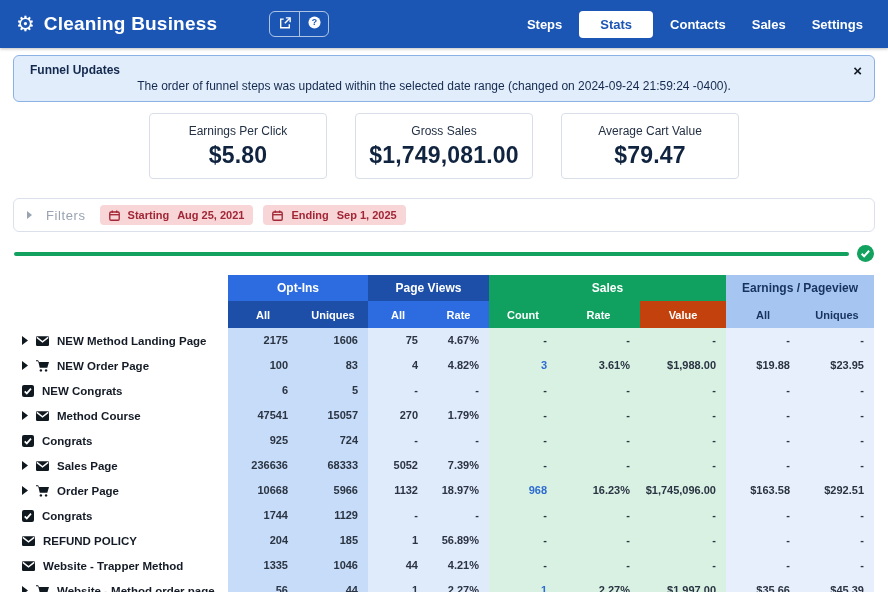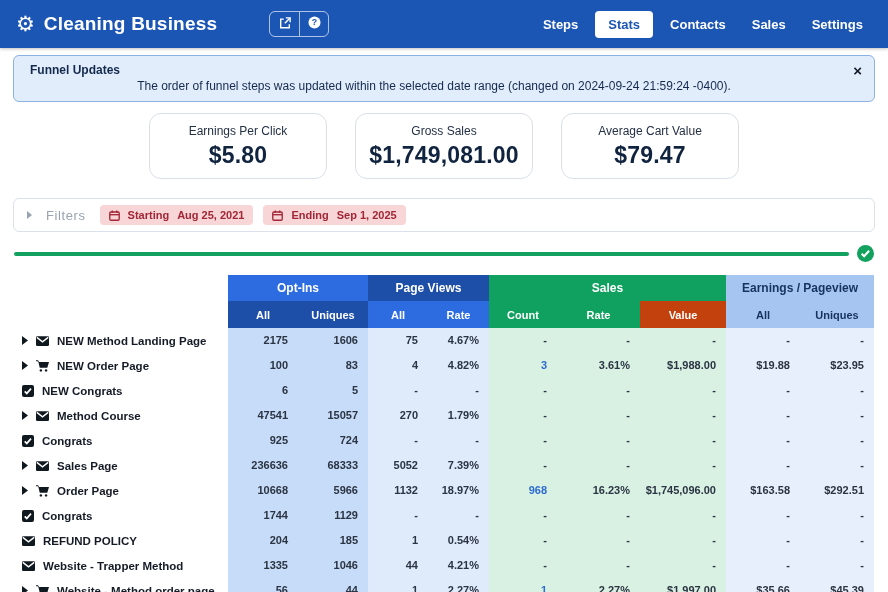--- a/index.html
+++ b/index.html
@@ -14,34 +14,34 @@
   .gear { font-family:"DejaVu Sans", sans-serif; font-size:21px; line-height:1; color:#fff; }
   .brand-title { font-size:19px; font-weight:bold; letter-spacing:.2px; white-space:nowrap; }
   .hdr-btn-group { display:flex; margin-left:52px; border:1px solid rgba(255,255,255,.65);
     border-radius:6px; overflow:hidden; }
   .hdr-btn { width:29px; height:24px; display:flex; align-items:center; justify-content:center;
     background:transparent; border:none; cursor:pointer; }
   .hdr-btn + .hdr-btn { border-left:1px solid rgba(255,255,255,.65); }
   .nav-items { margin-left:auto; display:flex; align-items:center; gap:8px; }
   .nav-item { color:#fff; font-size:13px; font-weight:bold; padding:6px 9px; border-radius:4px;
     cursor:pointer; white-space:nowrap; }
-  .nav-item.active { background:#fff; color:#1c56b4; padding:6px 13px; }
+  .nav-item.active { background:#fff; color:#1c56b4; padding:6px 21px; }
 
   
   .alert { position:relative; margin:7px 13px 0; background:#e2edfb; border:1px solid #8cb2e4;
     border-radius:6px; padding:7px 36px 8px 16px; color:#13294d; }
   .alert-title { font-size:12px; font-weight:bold; margin-bottom:2px; }
   .alert-body { font-size:12px;text-align:center; }
   .alert-close { position:absolute; top:7px; right:12px; background:none; border:none;
     font-size:15px; font-weight:bold; color:#141b26; cursor:pointer; line-height:1; }
 
   
   .kpi-row { margin-top:11px; display:flex; justify-content:center; gap:28px; }
   .kpi-card { width:178px; height:66px; background:#fff; border:1px solid #d9dfe9;
-    border-radius:12px; display:flex; flex-direction:column; align-items:center;
+    border-radius:4px; display:flex; flex-direction:column; align-items:center;
     justify-content:center; gap:4px; }
   .kpi-label { font-size:12px; color:#243145; }
   .kpi-value { font-size:23px; font-weight:bold; color:#10233f; letter-spacing:.2px; }
 
   
   .filters { margin:19px 13px 0; height:34px; border:1px solid #dbe0ea; border-radius:6px;
     display:flex; align-items:center; padding:0 13px; gap:14px; cursor:pointer; }
   .filters-caret { width:0; height:0; border-left:5px solid #9aa3b1; border-top:4px solid transparent;
     border-bottom:4px solid transparent; }
   .filters-label { font-size:13px; color:#9aa3b1; letter-spacing:.6px; }
@@ -361,21 +361,21 @@
           <svg width="13" height="10" viewBox="0 0 16 12">
             <rect width="16" height="12" rx="1.5" fill="#101820"></rect>
             <path d="M1 1.5l7 5.5 7-5.5" stroke="#fff" stroke-width="1.7" fill="none"></path>
           </svg>
         </span>
         <span>REFUND POLICY</span>
       </div>
       <div class="cell" style="background: rgb(199, 220, 248);">204</div>
       <div class="cell" style="background: rgb(199, 220, 248);">185</div>
       <div class="cell" style="background: rgb(223, 234, 251);">1</div>
-      <div class="cell" style="background: rgb(223, 234, 251);">0.54%</div>
+      <div class="cell" style="background: rgb(223, 234, 251);">56.89%</div>
       <div class="cell" style="background: rgb(216, 241, 227);">-</div>
       <div class="cell" style="background: rgb(216, 241, 227);">-</div>
       <div class="cell" style="background: rgb(216, 241, 227);">-</div>
       <div class="cell" style="background: rgb(231, 239, 252);">-</div>
       <div class="cell" style="background: rgb(231, 239, 252);">-</div>
       <div class="name-cell">
         <span class="row-icon">
           <svg width="13" height="10" viewBox="0 0 16 12">
             <rect width="16" height="12" rx="1.5" fill="#101820"></rect>
             <path d="M1 1.5l7 5.5 7-5.5" stroke="#fff" stroke-width="1.7" fill="none"></path>

